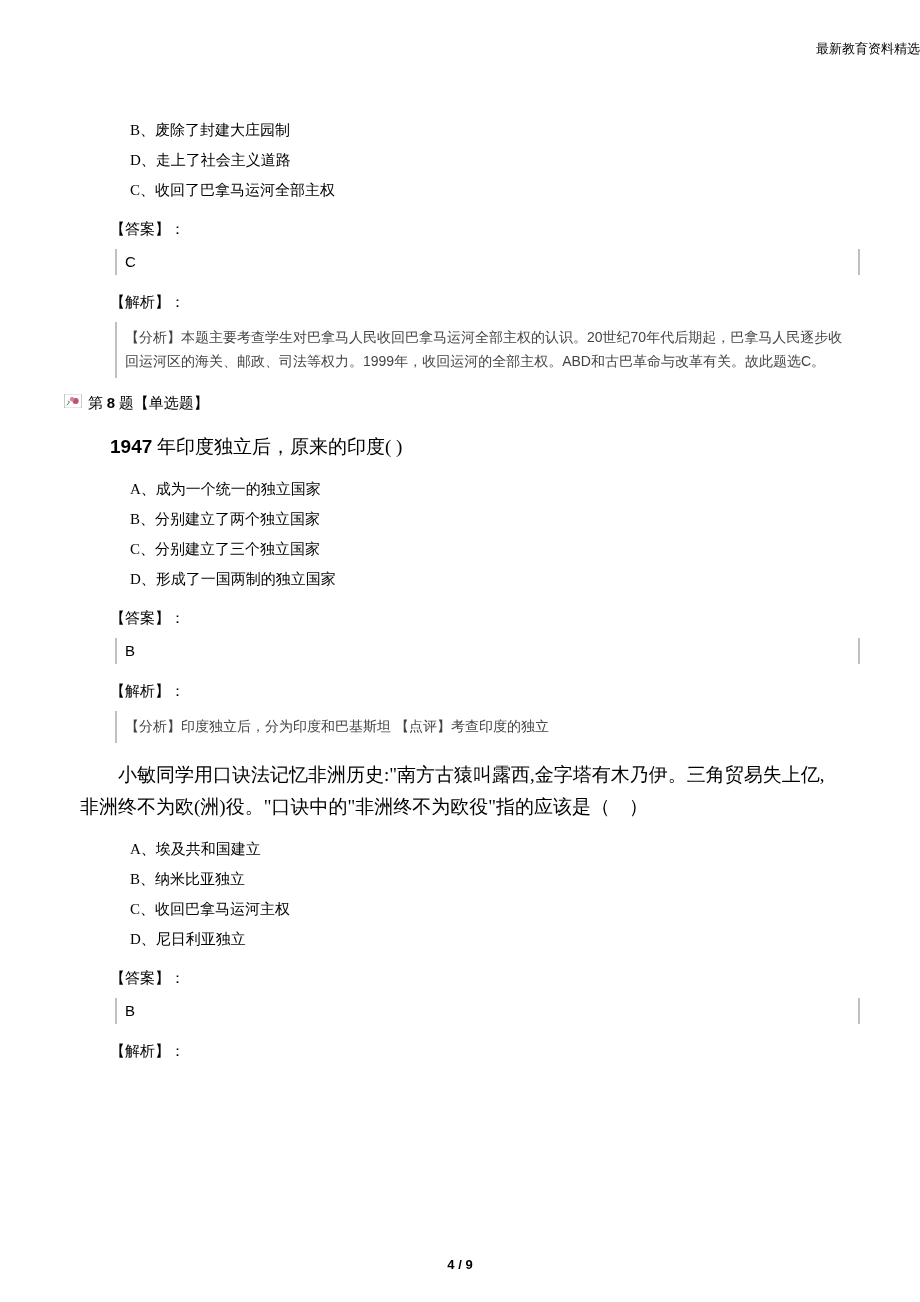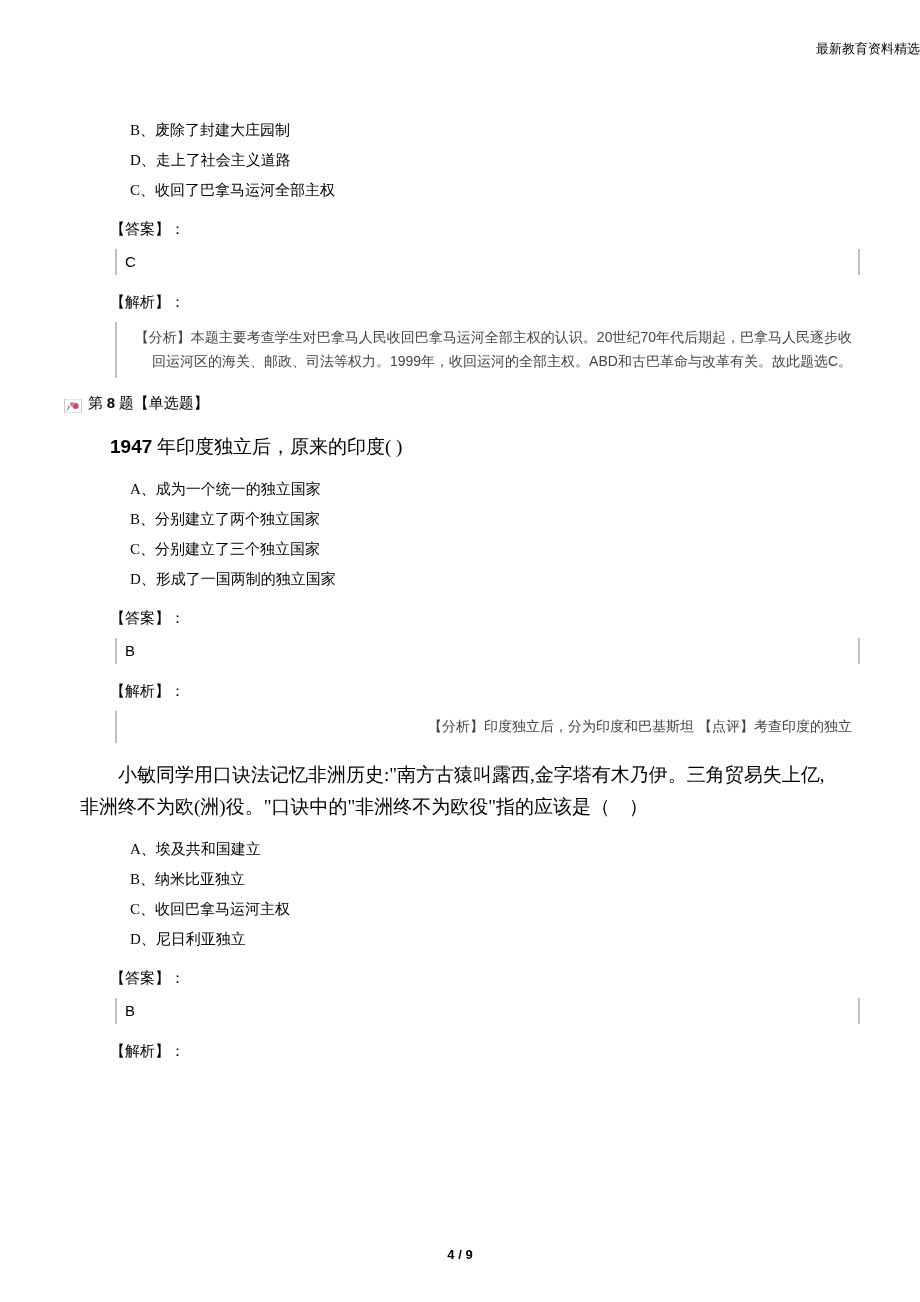--- a/index.html
+++ b/index.html
@@ -51,25 +51,24 @@
     font-family: Arial, sans-serif;
   }
   .analysis-box {
     margin: 4px 0 16px 55px;
     border-left: 2px solid #c0c0c0;
     padding: 4px 8px;
     color: #444;
     font-size: 14px;
     font-family: "Microsoft YaHei", sans-serif;
     line-height: 1.7;
-    text-align: right;
   }
   .q-header {
     display: flex;
-    align-items: flex-end;
+    align-items: flex-start;
     margin: 10px 0 18px 0;
     padding-left: 4px;
   }
   .q-icon {
     width: 18px;
     height: 14px;
     margin-right: 6px;
   }
   .q-num {
     font-size: 15px;
@@ -85,21 +84,21 @@
     font-family: "SimSun", serif;
     margin: 12px 0 14px 0;
     padding: 0 20px 0 50px;
   }
   .stem strong {
     font-family: Arial, sans-serif;
     font-weight: bold;
   }
   .footer {
     position: absolute;
-    bottom: 40px;
+    bottom: 30px;
     width: 100%;
     text-align: center;
     font-size: 13px;
     font-family: Arial, sans-serif;
     font-weight: bold;
   }
 </style>
 </head>
 <body>
 

